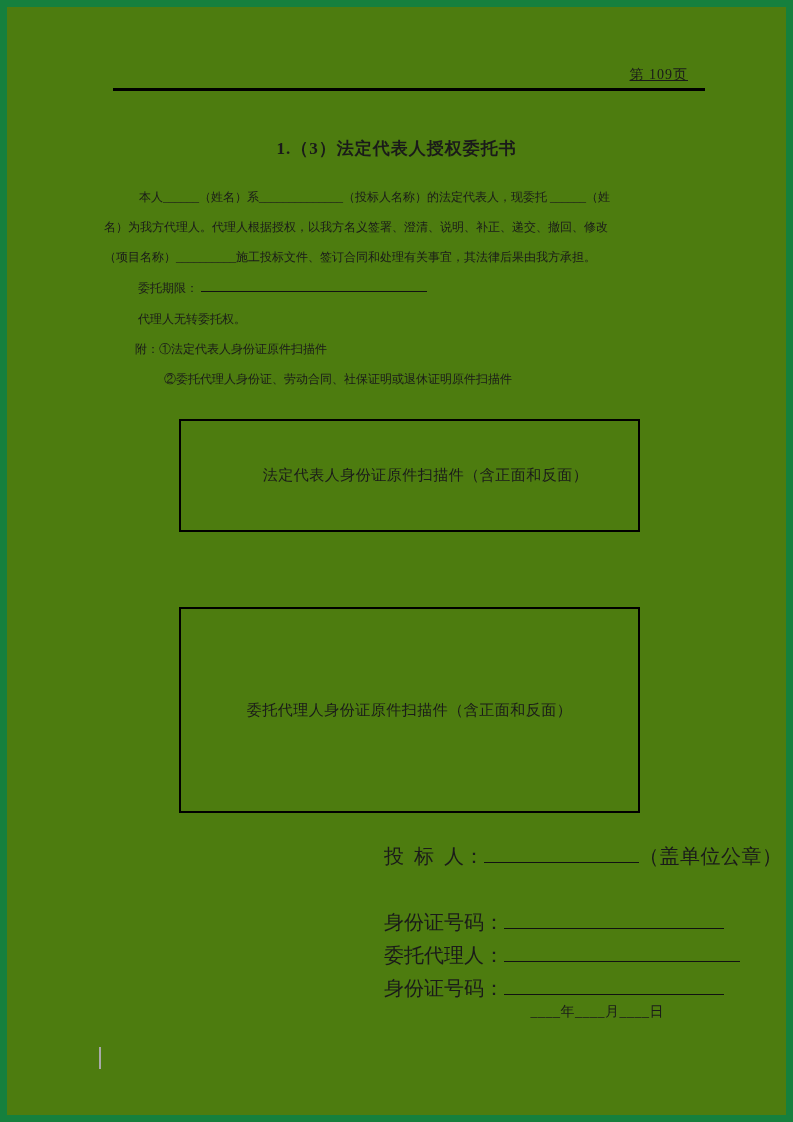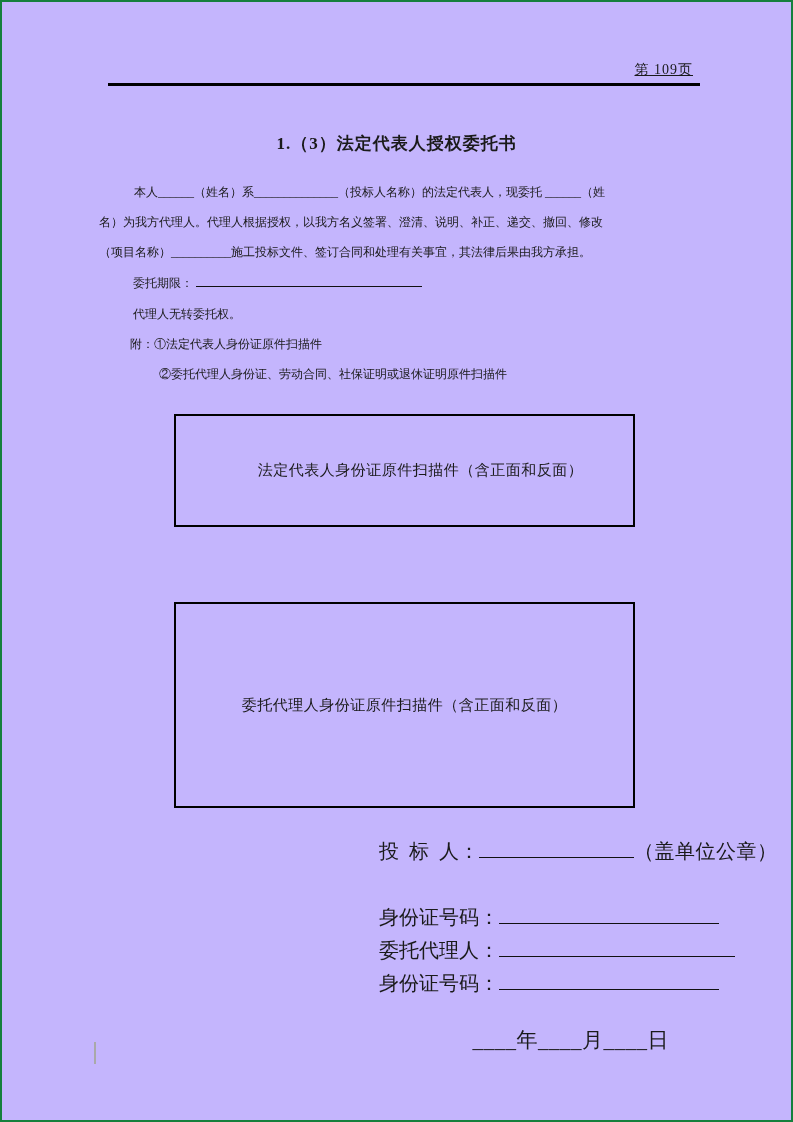--- a/index.html
+++ b/index.html
@@ -1,20 +1,20 @@
 <!DOCTYPE html>
 <html><head>
 <meta charset="utf-8">
 <style>
   html,body{margin:0;padding:0;background:#fff;}
   .page{
     position:relative;
     width:793px;height:1122px;
-    background:#c4b5fd;
-    border:2px solid #15803d;
+    background:#4d7c0f;
+    border:7px solid #15803d;
     box-sizing:border-box;
     font-family:"Liberation Serif","DejaVu Serif",serif;
     color:#1a1a1a;
     overflow:hidden;
   }
   .abs{position:absolute;}
   .page-number{
     top:59px;right:98px;
     font-size:14px;
     text-decoration:underline;
@@ -57,22 +57,22 @@
   }
   .box1{ top:412px;height:113px;padding-left:32px; }
   .box2{ top:600px;height:206px; }
   .sig-row{
     left:357px;
     font-size:20px;
     white-space:pre;
   }
   .sig-suffix{ letter-spacing:0.5px; }
   .date-line{
-    top:1024px;right:122px;
-    font-size:21px;
+    top:996px;right:122px;
+    font-size:14px;
     letter-spacing:0.5px;
     margin-left:36px;
   }
   .cursor-mark{
     left:92px;top:1040px;width:2px;height:22px;
     background:#a9a9a9;
   }
 </style>
 </head>
 <body>

